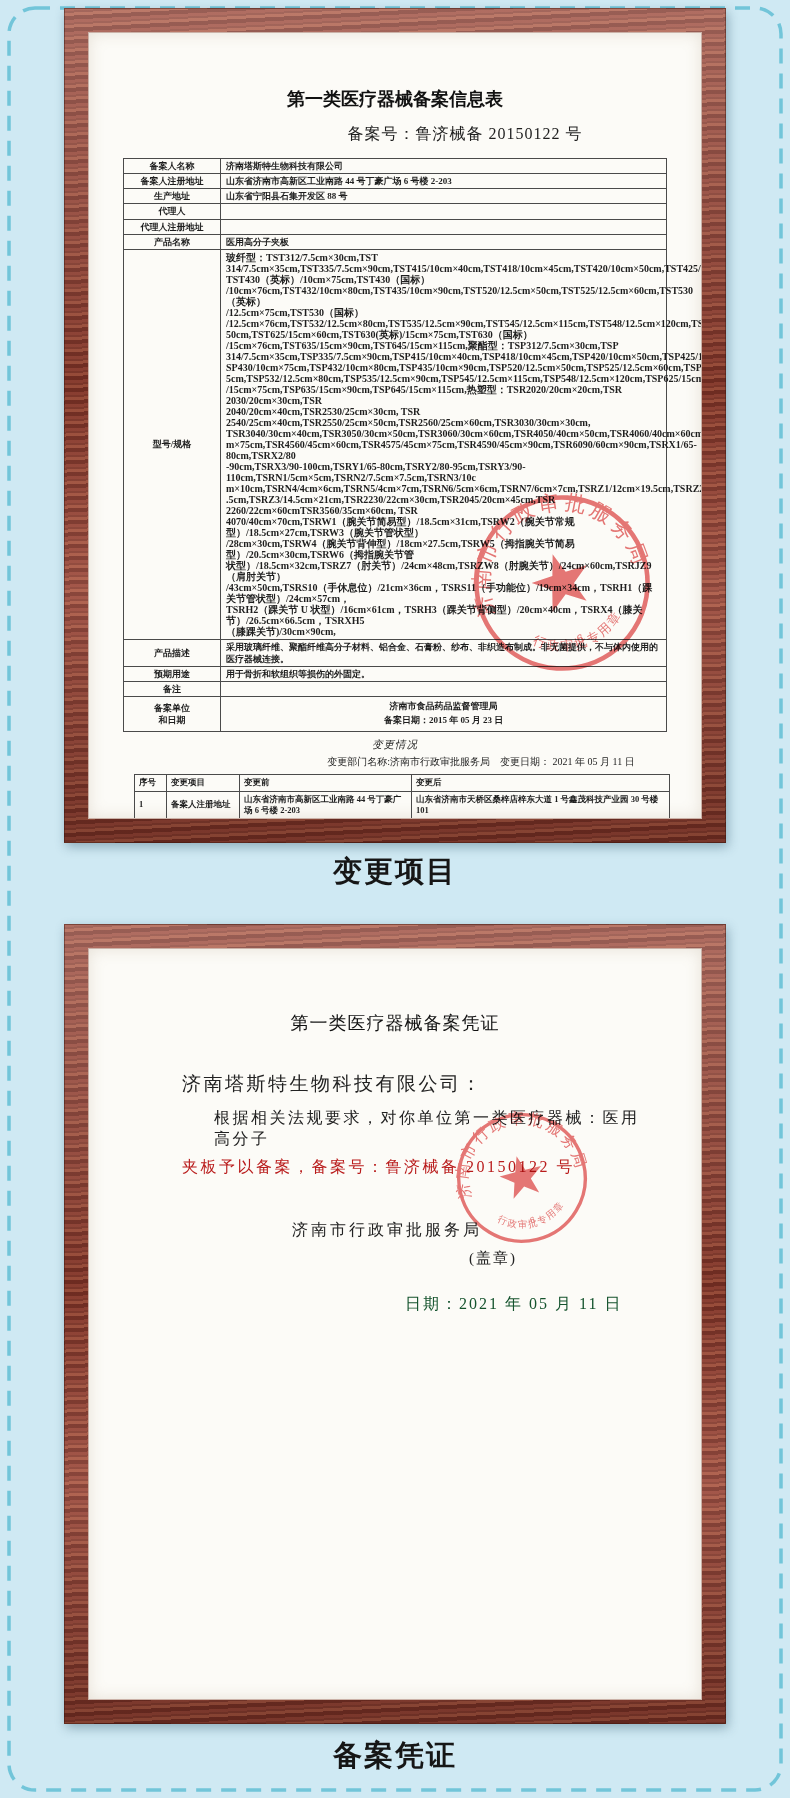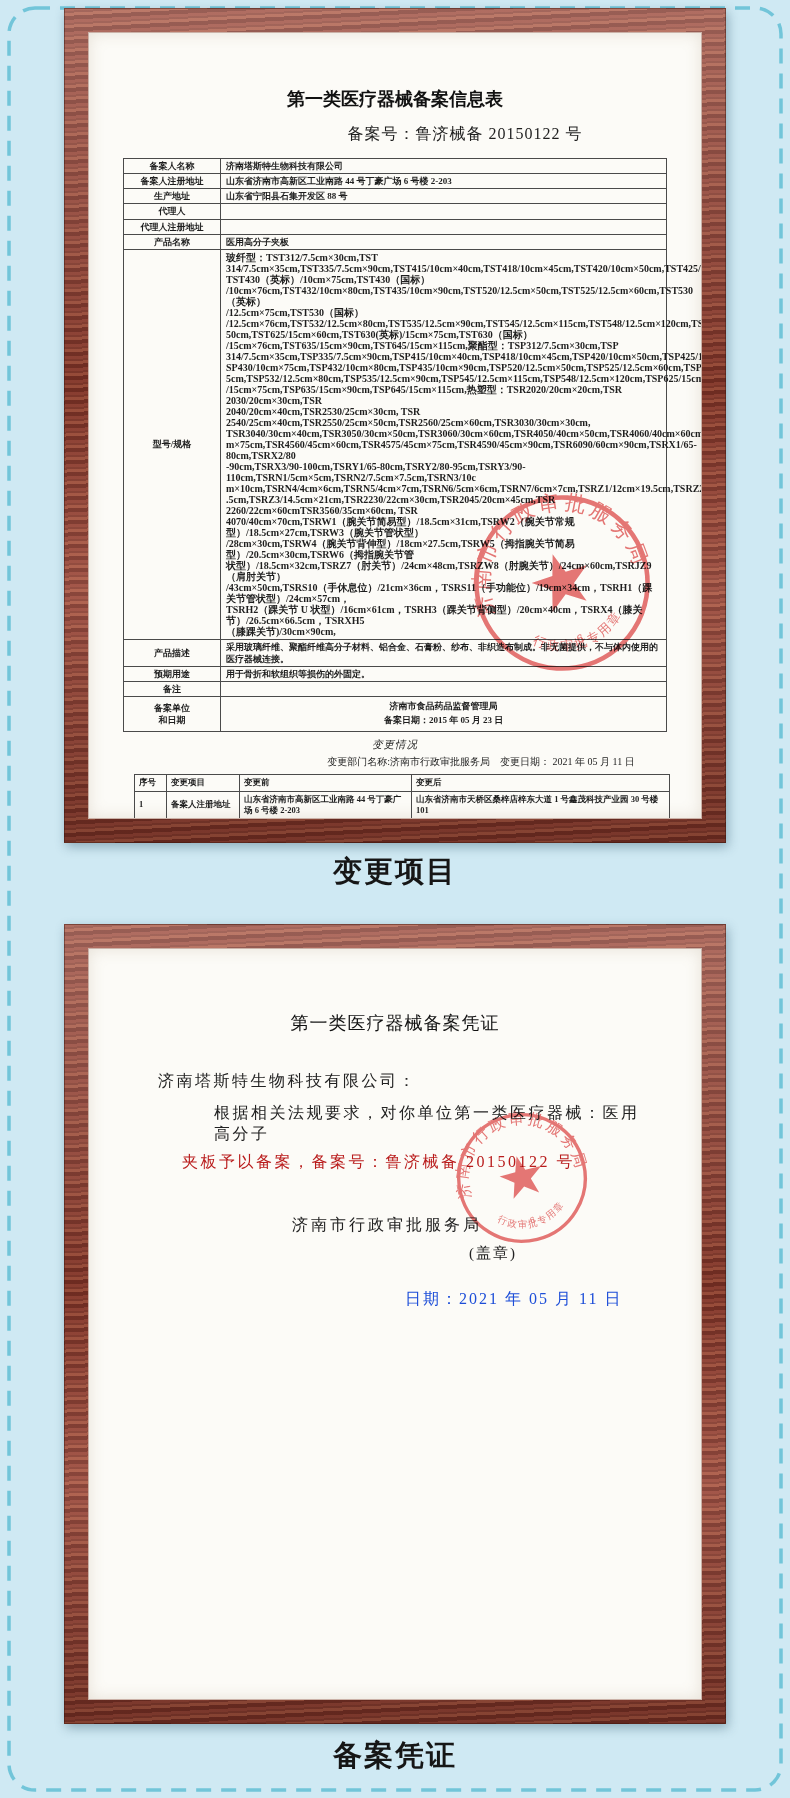--- a/index.html
+++ b/index.html
@@ -62,26 +62,26 @@
   .change-sub{margin-top:3px;text-align:center;transform:translateX(86px);font-size:10px;}
   .change-table{margin:5px 0 0 45px;width:535px;font-size:8.5px;line-height:1.35;}
   .change-table th,.change-table td{padding:2px 4px;text-align:left;height:15px;margin-top:8px;}
   .ct-c1{width:32px;} .ct-c2{width:73px;} .ct-c3{width:172px;} .ct-c4{width:258px;}
 
   
   .doc2-title{
     margin-top:62px;text-align:center;font-weight:normal;font-size:18px;letter-spacing:1px;
     font-family:"Liberation Sans","DejaVu Sans",sans-serif;color:#111;
   }
-  .salutation{margin:36px 0 0 69px;font-size:16px;letter-spacing:2.5px;color:#222;}
+  .salutation{margin:36px 0 0 93px;font-size:19px;letter-spacing:2.5px;color:#222;}
   .body-line1{margin:11px 60px 0 125px;font-size:16px;letter-spacing:2.5px;color:#222;}
   .body-line2{margin:7px 60px 0 93px;font-size:16px;letter-spacing:2.5px;color:#b91c1c;}
   .issuer{margin:42px 0 0 203px;font-size:16px;letter-spacing:3px;color:#222;}
   .seal-note{margin:8px 0 0 380px;font-size:15px;letter-spacing:2px;color:#222;}
-  .date-line{margin:26px 0 0 316px;font-size:16px;letter-spacing:2px;color:#1d4ed8;}
+  .date-line{margin:26px 0 0 316px;font-size:16px;letter-spacing:2px;color:#14532d;}
 
   
   .stamp{position:absolute;opacity:.78;mix-blend-mode:multiply;}
   .stamp circle{fill:none;stroke:var(--stamp);stroke-width:5;}
   .stamp text{fill:var(--stamp);font-family:"Liberation Sans","DejaVu Sans",sans-serif;}
   .stamp polygon{fill:var(--stamp);}
   #stamp1{left:381px;top:458px;width:184px;height:184px;transform:rotate(-18deg);}
   #stamp2{left:365px;top:161px;width:136px;height:136px;transform:rotate(-14deg);}
 </style>
 </head>

